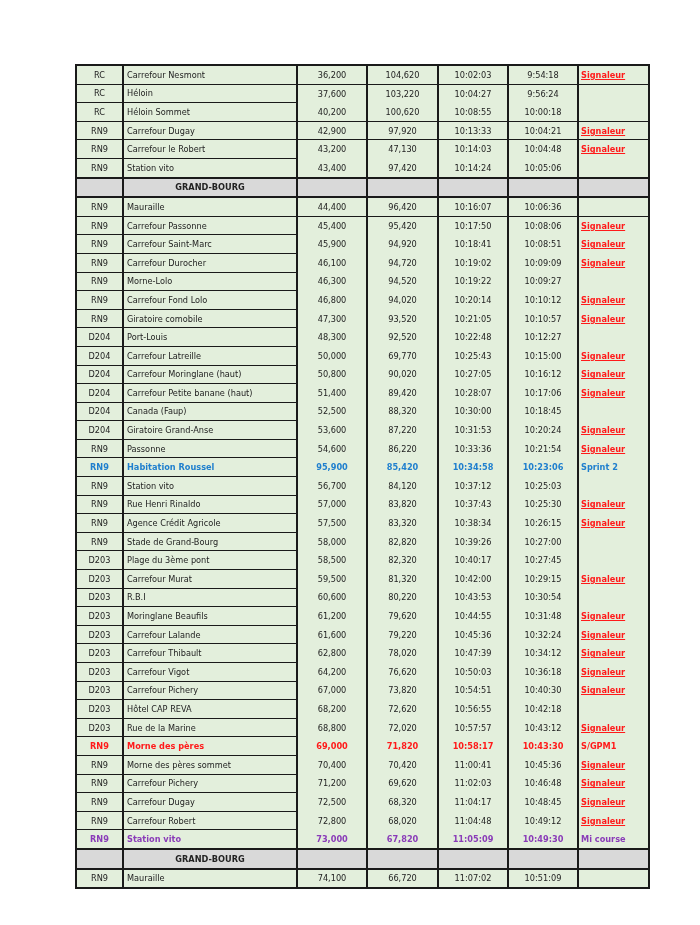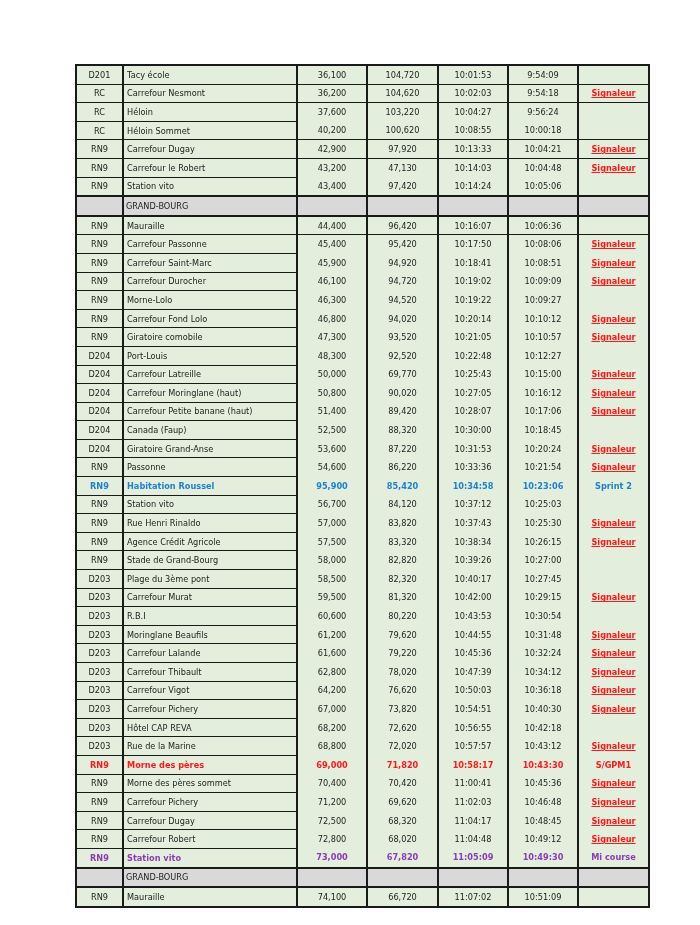--- a/index.html
+++ b/index.html
@@ -3,25 +3,25 @@
   <meta charset="utf-8">
   <style>
     html, body { margin: 0; padding: 0; background: #ffffff; }
     body { width: 700px; height: 925px; position: relative; overflow: hidden; font-family: "DejaVu Sans", sans-serif; }
     .sheet { position: absolute; left: 75px; top: 64px; }
     table { border-collapse: collapse; table-layout: fixed; width: 573px; font-size: 8.2px; color: #222; }
     td { height: 17.6px; padding: 0 2px; background: #e3efdc; border-left: 2px solid #1a1a1a; border-right: 2px solid #1a1a1a; border-top: 1px solid #1a1a1a; border-bottom: 1px solid #1a1a1a; white-space: nowrap; overflow: hidden; }
     td.c-road { text-align: center; width: 43px; border-left: 2px solid #1a1a1a; }
     td.c-place { text-align: left; width: 170px; padding-left: 3px; }
     td.c-num { text-align: center; width: 66px; }
-    td.c-note { text-align: center; width: 66px; }
+    td.c-note { text-align: left; width: 66px; }
     col.road { width: 47px; } col.place { width: 174px; } col.n1 { width: 70px; } col.n2 { width: 71px; } col.n3 { width: 70px; } col.n4 { width: 70px; } col.note { width: 71px; }
     tr.nob td.c-road, tr.nob td.c-place { border-top: none; }
     tr.nob td.c-num, tr.nob td.c-note { border-top: none; border-bottom: none; }
-    tr.section td { background: #d9d9d9; font-weight: normal; border-top: 2px solid #1a1a1a; border-bottom: 2px solid #1a1a1a; }
+    tr.section td { background: #d9d9d9; font-weight: bold; text-align: center; border-top: 2px solid #1a1a1a; border-bottom: 2px solid #1a1a1a; }
     .signal { color: #ff1a1a; font-weight: bold; text-decoration: underline; }
     tr.hl-blue td { color: #1f7fce; font-weight: bold; }
     tr.hl-red td { color: #ff1a1a; font-weight: bold; }
     tr.hl-purple td { color: #8a3cb8; font-weight: bold; }
     table { border: 2px solid #1a1a1a; }
   </style>
 </head>
 <body>
 
 <div class="sheet">
@@ -30,29 +30,20 @@
       <col class="road">
         <col class="place">
         <col class="n1">
         <col class="n2">
         <col class="n3">
         <col class="n4">
         <col class="note">
     </colgroup>
     <tbody id="rows">
         <tr>
-          <td class="c-road">D201</td>
-          <td class="c-place">Tacy école</td>
-          <td class="c-num">36,100</td>
-          <td class="c-num">104,720</td>
-          <td class="c-num">10:01:53</td>
-          <td class="c-num">9:54:09</td>
-          <td class="c-note"></td>
-        </tr>
-        <tr>
           <td class="c-road">RC</td>
           <td class="c-place">Carrefour Nesmont</td>
           <td class="c-num">36,200</td>
           <td class="c-num">104,620</td>
           <td class="c-num">10:02:03</td>
           <td class="c-num">9:54:18</td>
           <td class="c-note"><span class="signal">Signaleur</span></td>
         </tr>
         <tr class="nob">
           <td class="c-road">RC</td>

